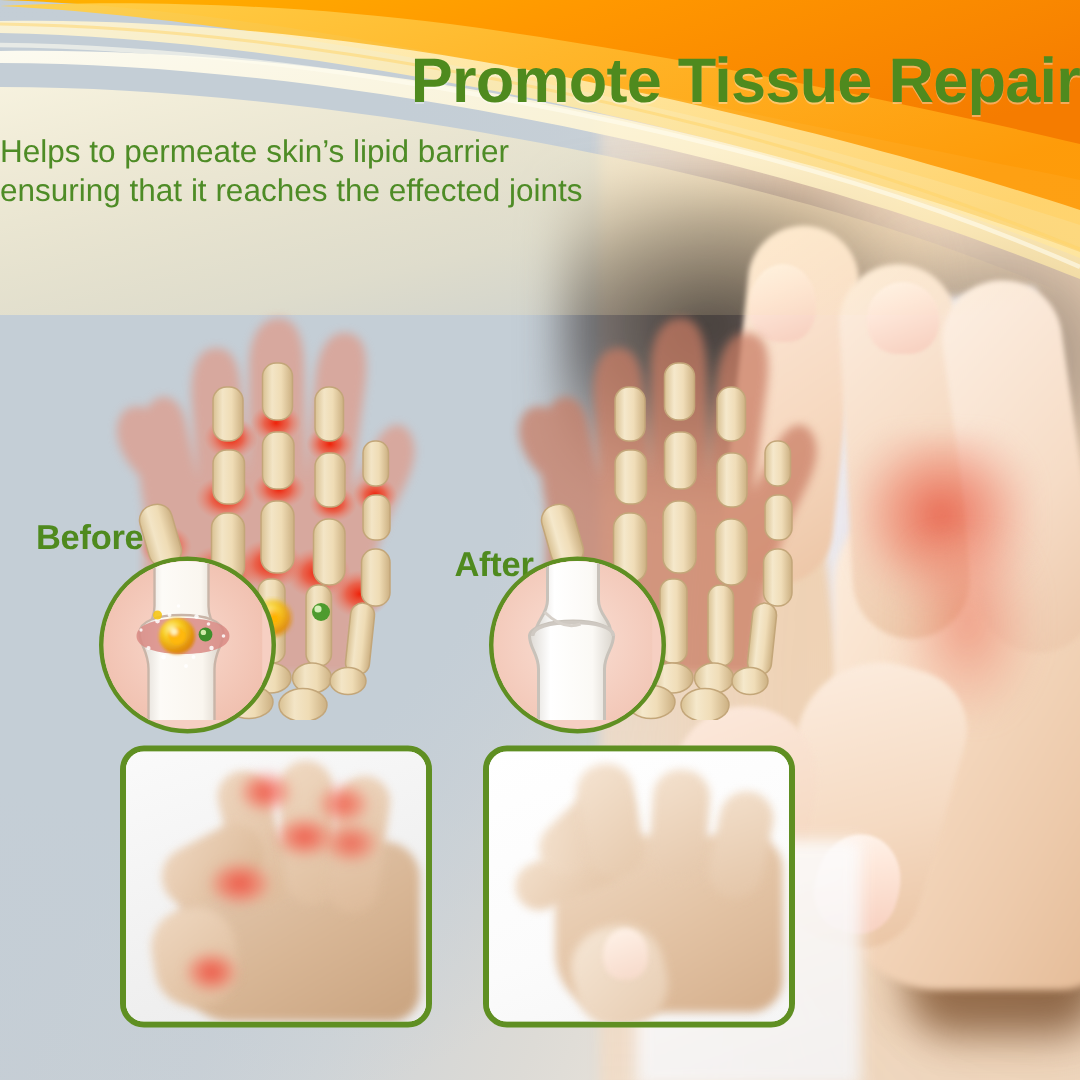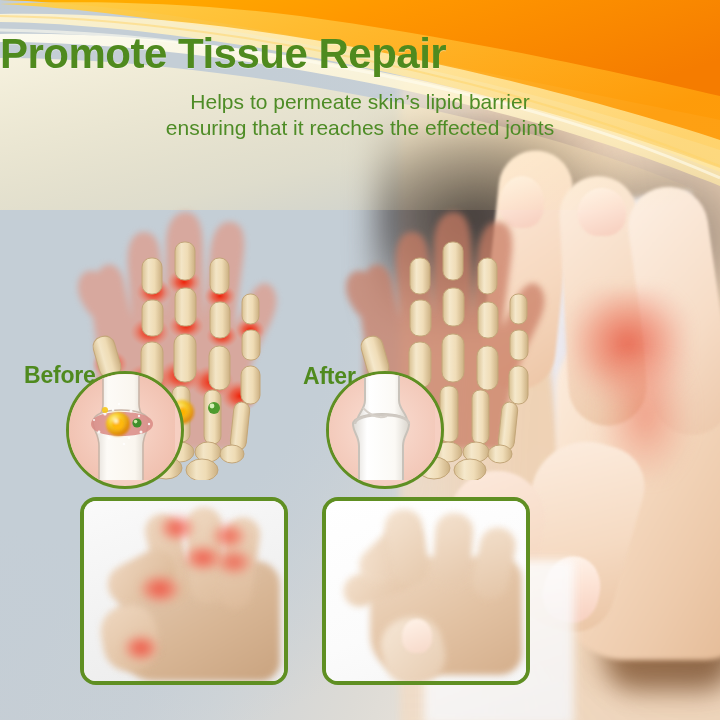--- a/index.html
+++ b/index.html
@@ -74,38 +74,38 @@
   .bg-white-l{
     position:absolute;left:424px;top:560px;width:150px;height:165px;
     background:linear-gradient(160deg,#ffffff,#f4f5f8);filter:blur(5px);opacity:.85;
   }
 
   
   .swoosh{position:absolute;left:0;top:0;width:720px;height:210px;overflow:hidden;}
 
   
   .title{
-    position:absolute;left:0;right:0;top:30px;text-align:left;
+    position:absolute;left:0;right:0;top:30px;text-align:right;
     font-size:42px;font-weight:bold;letter-spacing:-.5px;
     color:#4f8a1e;font-family:"Liberation Sans", sans-serif;
     text-shadow:0 1px 0 rgba(255,255,255,.35);
   }
   .subtitle{
-    position:absolute;left:0;right:0;top:89px;text-align:center;
+    position:absolute;left:0;right:0;top:89px;text-align:left;
     font-size:21px;line-height:26px;color:#4e8c26;
     font-family:"Liberation Sans", sans-serif;
   }
   .subtitle div{white-space:nowrap;}
 
   
   .ba-label{
     position:absolute;font-size:23px;font-weight:bold;color:#4f8a1e;
     font-family:"Liberation Sans", sans-serif;letter-spacing:-.2px;
   }
-  #label-before{left:24px;top:345px;margin-top:17px;}
+  #label-before{left:24px;top:345px;}
   #label-after{left:303px;top:339px;margin-top:24px;}
 
   
   .hand-wrap{position:absolute;}
   #hand-before{left:62px;top:150px;width:230px;height:330px;}
   #hand-after{left:330px;top:150px;width:230px;height:330px;}
 
   
   .joint-circle{
     position:absolute;width:112px;height:112px;border-radius:50%;

